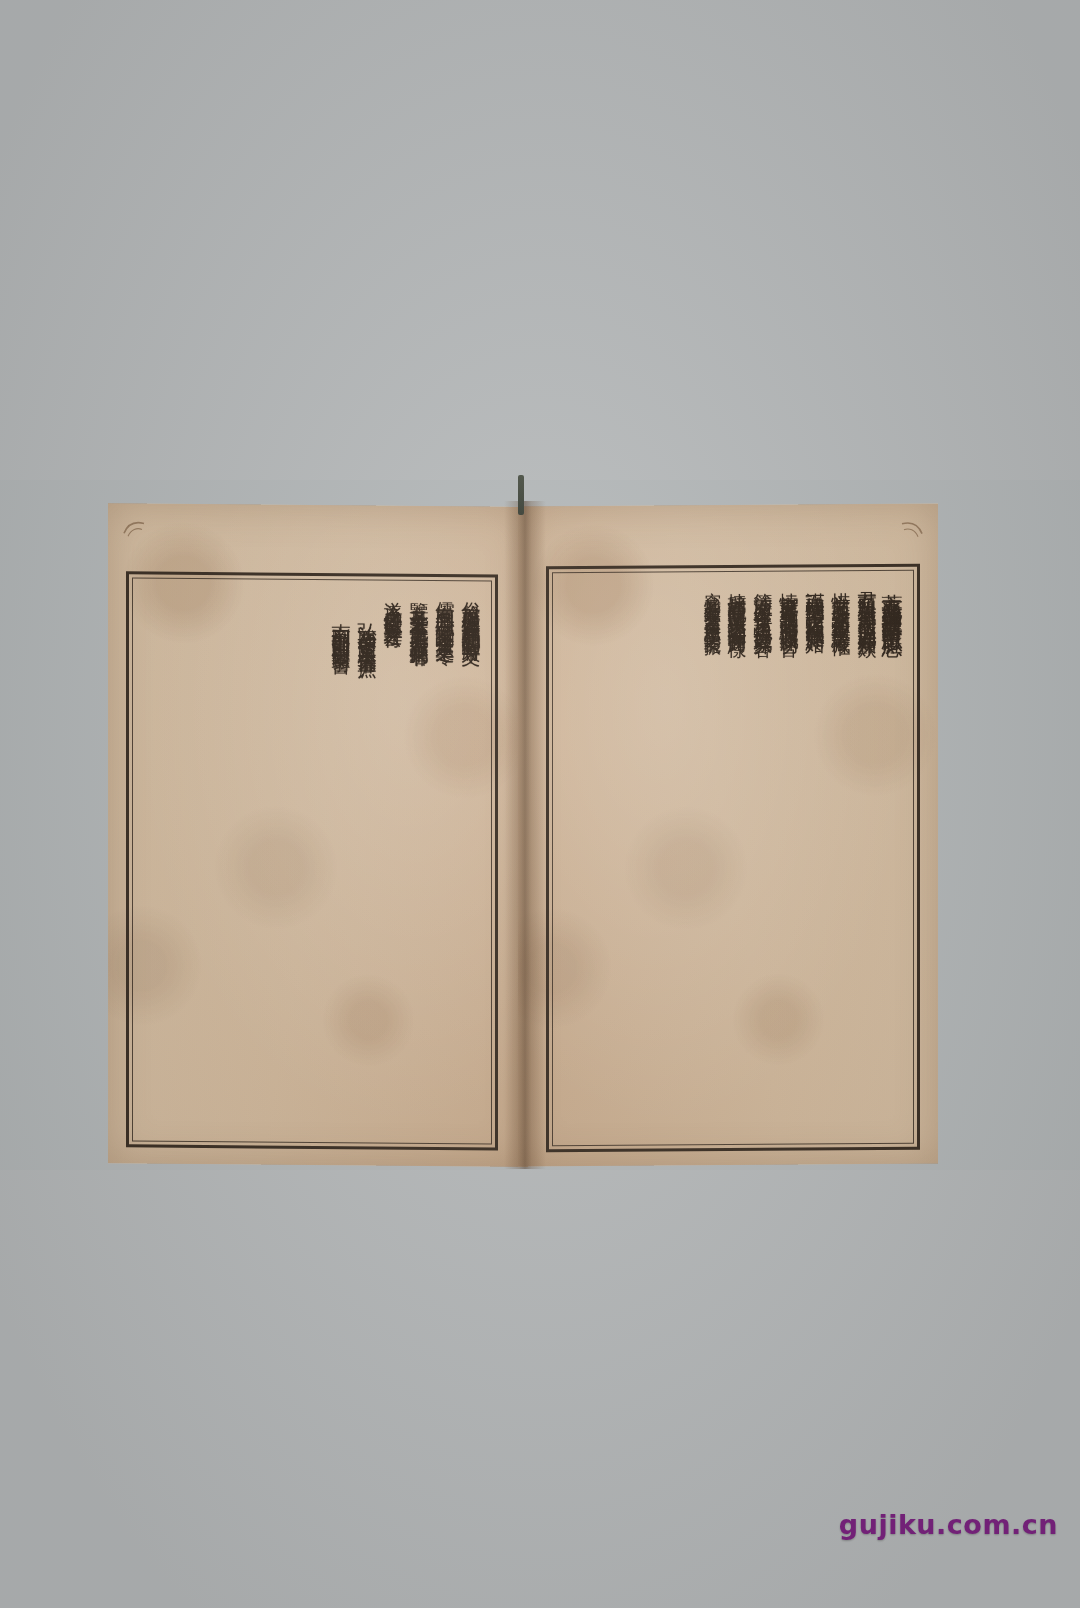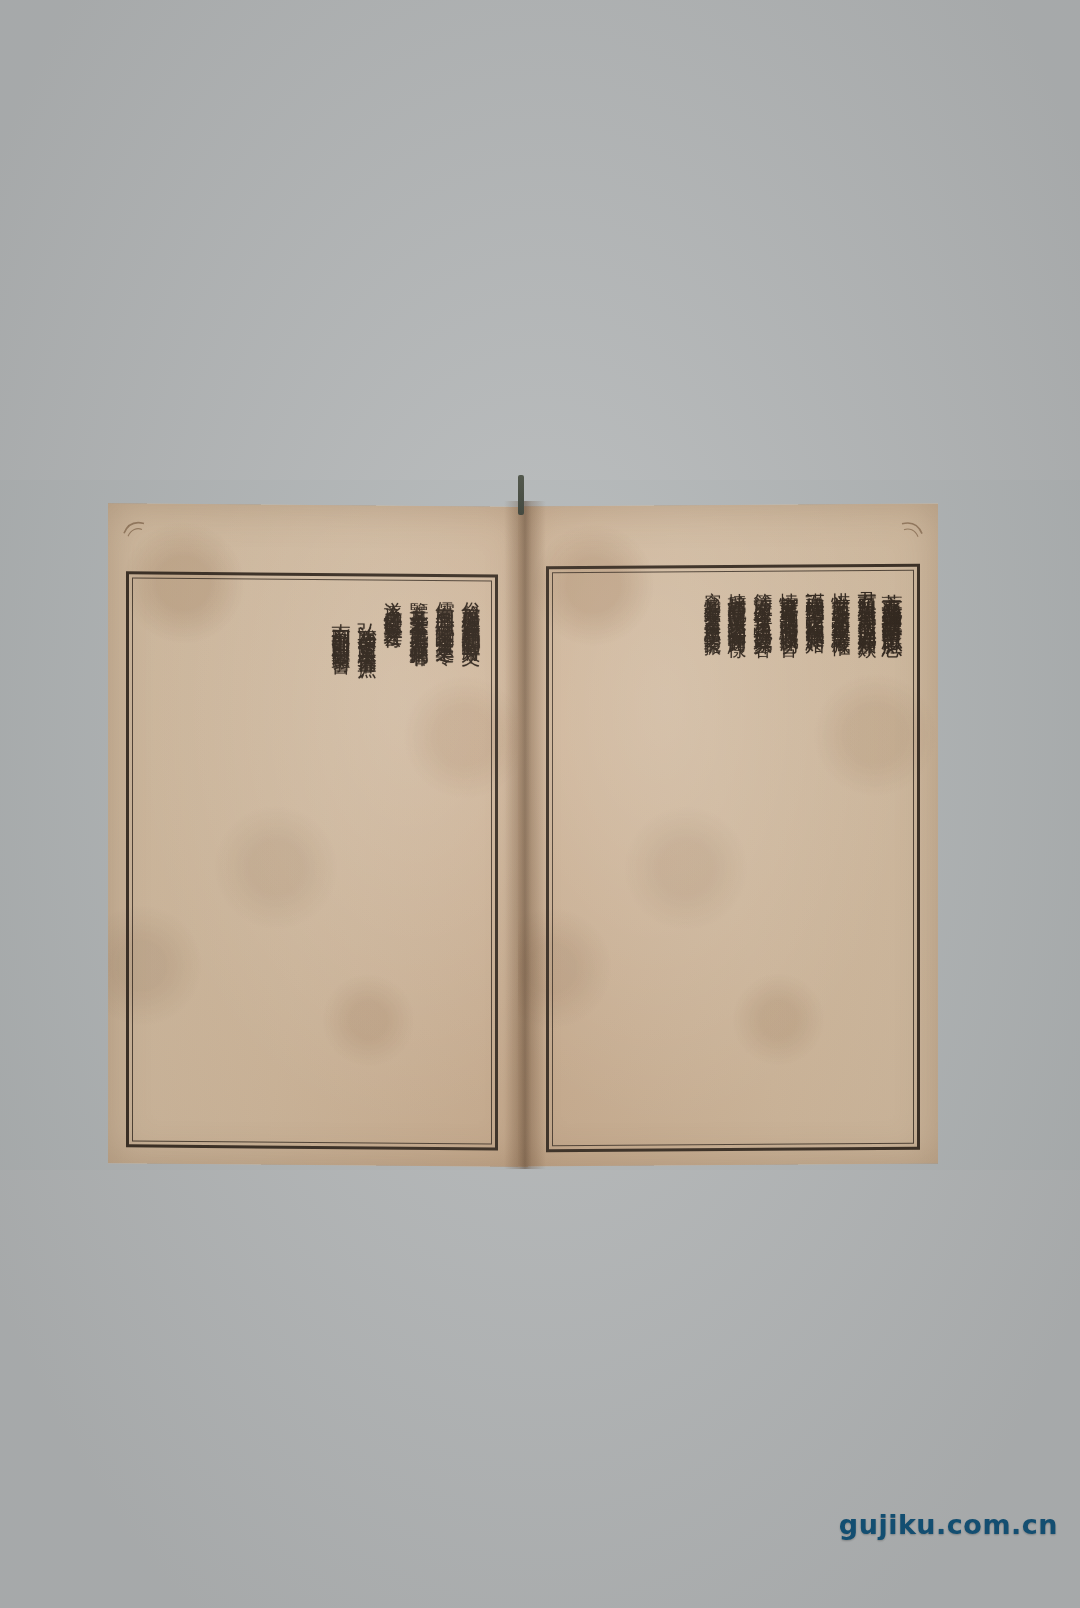--- a/index.html
+++ b/index.html
@@ -185,21 +185,21 @@
   }
 
   
   .watermark {
     position: absolute;
     right: 22px;
     bottom: 68px;
     font-family: "DejaVu Sans", sans-serif;
     font-size: 27px;
     font-weight: bold;
-    color: #0c4a6e;
+    color: #701a75;
     letter-spacing: 0.5px;
     text-shadow: 0 1px 2px rgba(0,0,0,0.25);
     opacity: 0.95;
     z-index: 20;
   }
 </style>
 </head>
 <body>
 
 <div class="stage">

